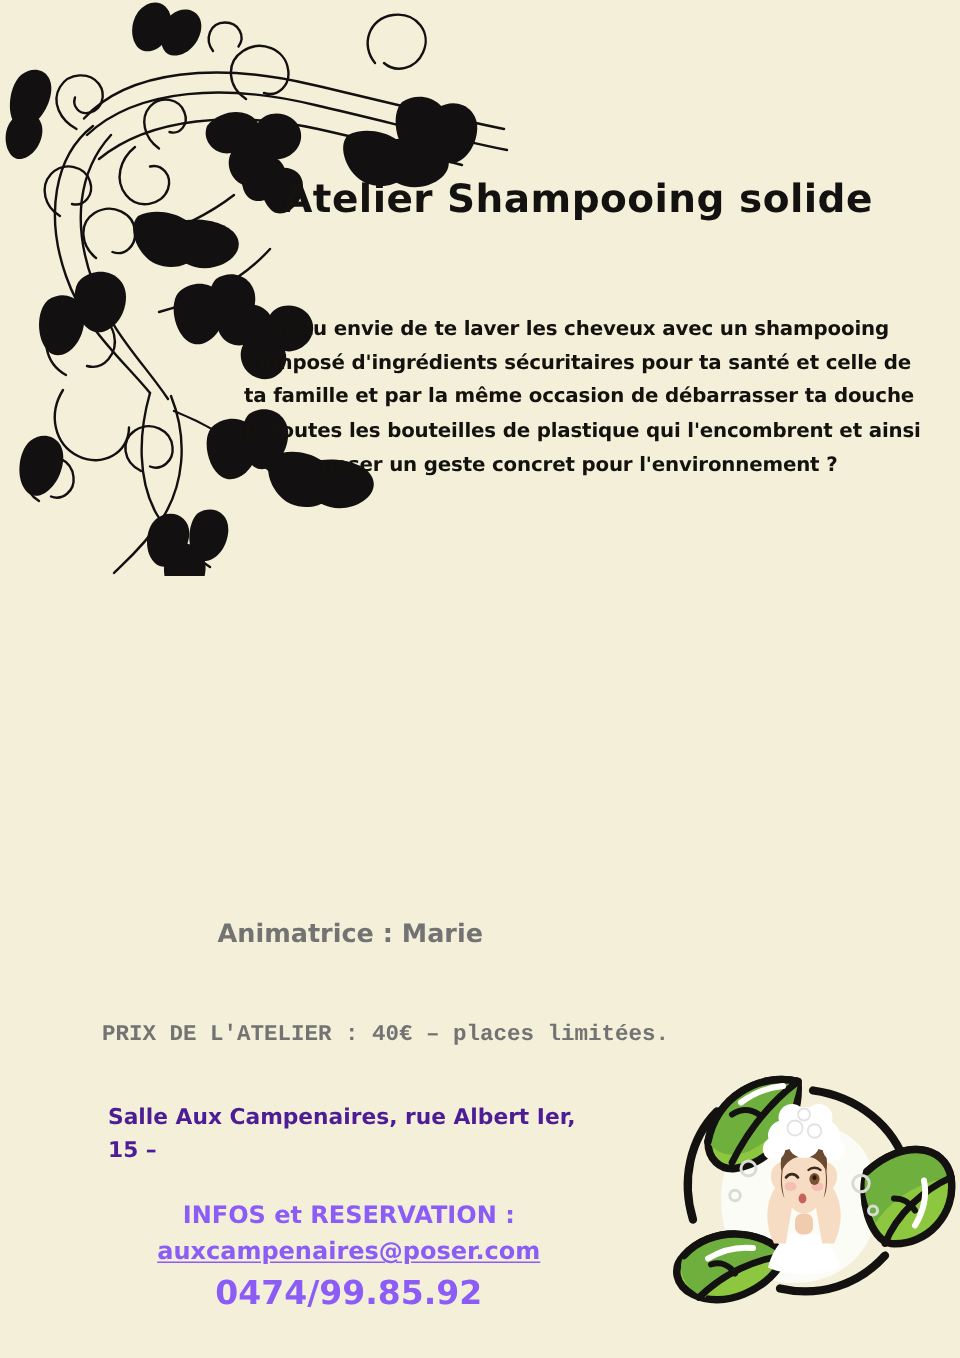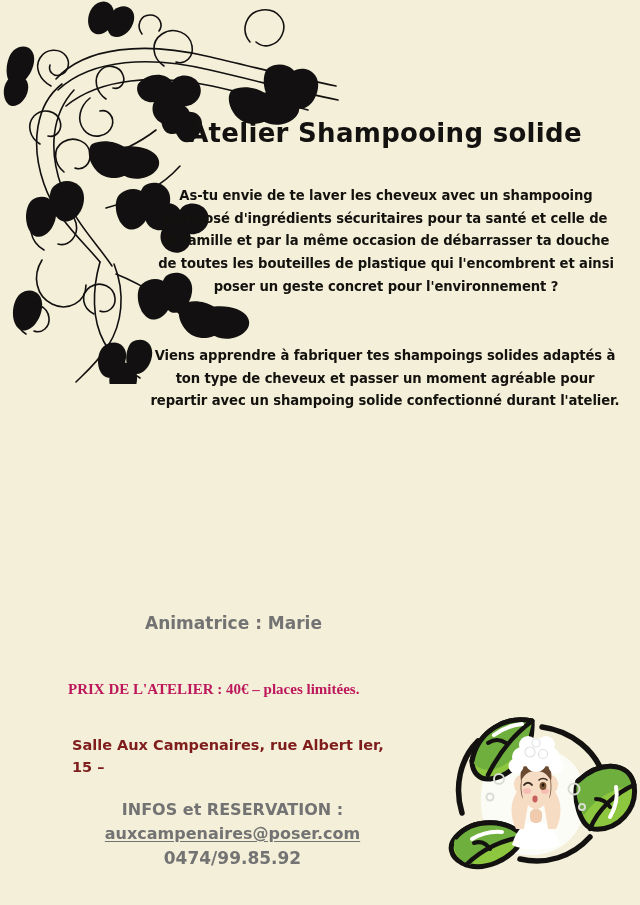--- a/index.html
+++ b/index.html
@@ -59,21 +59,21 @@
     width: 456px;
     left: 158px;
     text-align: center;
     font-family: "DejaVu Sans", sans-serif;
     font-size: 13.2px;
     font-weight: bold;
     color: #14120F;
     line-height: 1.72;
     letter-spacing: -0.1px;
   }
-  .para-1 { top: 185px; }
+  .para-1 { top: 209px; }
   .para-2 { top: 345px; width: 470px; left: 150px; }
 
   .quand {
     position: absolute;
     left: 36px;
     top: 492px;
     width: 580px;
     text-align: left;
     font-family: "DejaVu Sans", sans-serif;
     font-size: 27px;
@@ -89,67 +89,67 @@
     font-family: "DejaVu Sans", sans-serif;
     font-size: 17px;
     font-weight: bold;
     color: #737373;
   }
 
   .prix {
     position: absolute;
     left: 68px;
     top: 681px;
-    font-family: Liberation Serif, serif;
+    font-family: Liberation Mono, monospace;
     font-size: 15px;
     font-weight: bold;
-    color: #be185d;
+    color: #737373;
   }
 
   .address {
     position: absolute;
     left: 72px;
     top: 734px;
     width: 330px;
     font-family: "DejaVu Sans", sans-serif;
     font-size: 14.5px;
     font-weight: bold;
-    color: #7f1d1d;
+    color: #4c1d95;
     line-height: 1.55;
   }
   .address .line2 {
     display: block;
     text-align: center;
     padding-right: 40px;
   }
 
   .infos-block {
     position: absolute;
     left: 60px;
     top: 798px;
     width: 345px;
     text-align: center;
     font-family: "DejaVu Sans", sans-serif;
     font-weight: bold;
-    color: #737373;
+    color: #8b5cf6;
   }
   .infos-title {
     font-size: 16px;
     display: block;
     line-height: 1.5;
   }
   .infos-email {
     font-size: 16px;
     display: block;
     line-height: 1.5;
     text-decoration: underline;
     text-underline-offset: 2px;
   }
   .infos-phone {
-    font-size: 17px;
+    font-size: 22px;
     display: block;
     line-height: 1.5;
   }
 
   
   .eco-illustration {
     position: absolute;
     right: 2px;
     bottom: 6px;
     width: 200px;
@@ -233,21 +233,20 @@
       <path d="M118,372 C128,364 142,370 141,386 C140,400 128,410 120,403 C112,396 111,379 118,372 Z"></path>
     </g>
   </svg>
 
   <div class="content">
 
     <div class="title">Atelier Shampooing solide</div>
 
     <div class="para para-1">As-tu envie de te laver les cheveux avec un shampooing composé d'ingrédients sécuritaires pour ta santé et celle de ta famille et par la même occasion de débarrasser ta douche de toutes les bouteilles de plastique qui l'encombrent et ainsi poser un geste concret pour l'environnement ?</div>
 
-    <div class="para para-2">Viens apprendre à fabriquer tes shampoings solides adaptés à ton type de cheveux et passer un moment agréable pour repartir avec un shampoing solide confectionné durant l'atelier.</div>
 
 
     <div class="animatrice">Animatrice : Marie</div>
 
     <div class="prix">PRIX DE L'ATELIER : 40€ – places limitées.</div>
 
     <div class="address">
       <span>Salle Aux Campenaires, rue Albert Ier, 15 –</span>
     </div>
 

